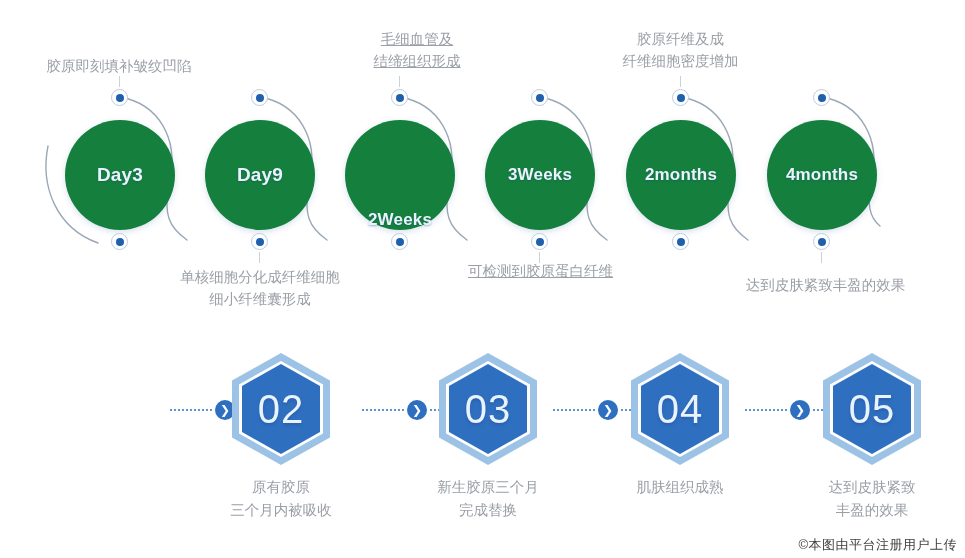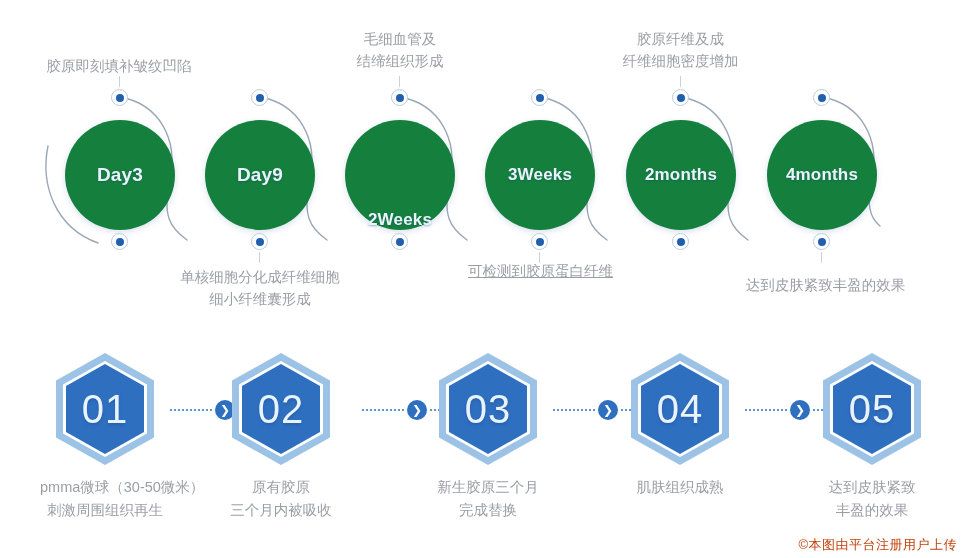--- a/index.html
+++ b/index.html
@@ -102,21 +102,21 @@
     background:#2f6fc0;
     margin:0 3px;
     display:flex;align-items:center;justify-content:center;
     color:#ffffff;font-size:12px;font-weight:700;line-height:1;
   }
 
   
   #watermark{
     position:absolute;
     right:8px;bottom:4px;
-    color:#c2410c;
+    color:#404040;
     font-size:13px;
     letter-spacing:.5px;
     white-space:nowrap;
   }
 </style>
 </head>
 <body>
 
 <div id="stage">
 
@@ -200,21 +200,21 @@
     <div class="tick" style="left:119px;top:76px;height:11px;"></div>
     <div class="tick" style="left:399px;top:76px;height:11px;"></div>
     <div class="tick" style="left:680px;top:76px;height:11px;"></div>
     <div class="tick" style="left:259px;top:252px;height:11px;"></div>
     <div class="tick" style="left:539px;top:252px;height:11px;"></div>
     <div class="tick" style="left:821px;top:252px;height:11px;"></div>
 
     <div class="cap" style="left:19px;top:55px;width:200px;">
       <div>胶原即刻填补皱纹凹陷</div>
     </div>
-    <div class="cap" style="left:315px;top:28px;width:170px;">
+    <div class="cap" style="left:332px;top:28px;width:170px;text-decoration:underline;">
       <div>毛细血管及</div>
       <div>结缔组织形成</div>
     </div>
     <div class="cap" style="left:588px;top:28px;width:185px;">
       <div>胶原纤维及成</div>
       <div>纤维细胞密度增加</div>
     </div>
 
     <div class="cap" style="left:155px;top:266px;width:210px;">
       <div>单核细胞分化成纤维细胞</div>
@@ -244,34 +244,20 @@
       <div class="conn-dots" style="width:42px;"></div>
       <div class="arrow-badge">❯</div>
       <div class="conn-dots" style="width:42px;"></div>
     </div>
     <div class="connector" style="left:745px;width:122px;">
       <div class="conn-dots" style="width:42px;"></div>
       <div class="arrow-badge">❯</div>
       <div class="conn-dots" style="width:42px;"></div>
     </div>
 
-    <div class="hex-wrap" style="left:40px;">
-      <div class="hex">
-        <svg viewBox="0 0 110 118">
-          <polygon points="55,3 104,30.5 104,87.5 55,115 6,87.5 6,30.5" fill="#9cc3e6"></polygon>
-          <polygon points="55,11 97,34.5 97,83.5 55,107 13,83.5 13,34.5" fill="#ffffff"></polygon>
-          <polygon points="55,14 94,36 94,82 55,104 16,82 16,36" fill="#2f6fc0"></polygon>
-        </svg>
-        <div class="num">01</div>
-      </div>
-      <div class="hex-cap">
-        <div>pmma微球（30-50微米）</div>
-        <div>刺激周围组织再生</div>
-      </div>
-    </div>
 
     <div class="hex-wrap" style="left:216px;">
       <div class="hex">
         <svg viewBox="0 0 110 118">
           <polygon points="55,3 104,30.5 104,87.5 55,115 6,87.5 6,30.5" fill="#9cc3e6"></polygon>
           <polygon points="55,11 97,34.5 97,83.5 55,107 13,83.5 13,34.5" fill="#ffffff"></polygon>
           <polygon points="55,14 94,36 94,82 55,104 16,82 16,36" fill="#2f6fc0"></polygon>
         </svg>
         <div class="num">02</div>
       </div>

